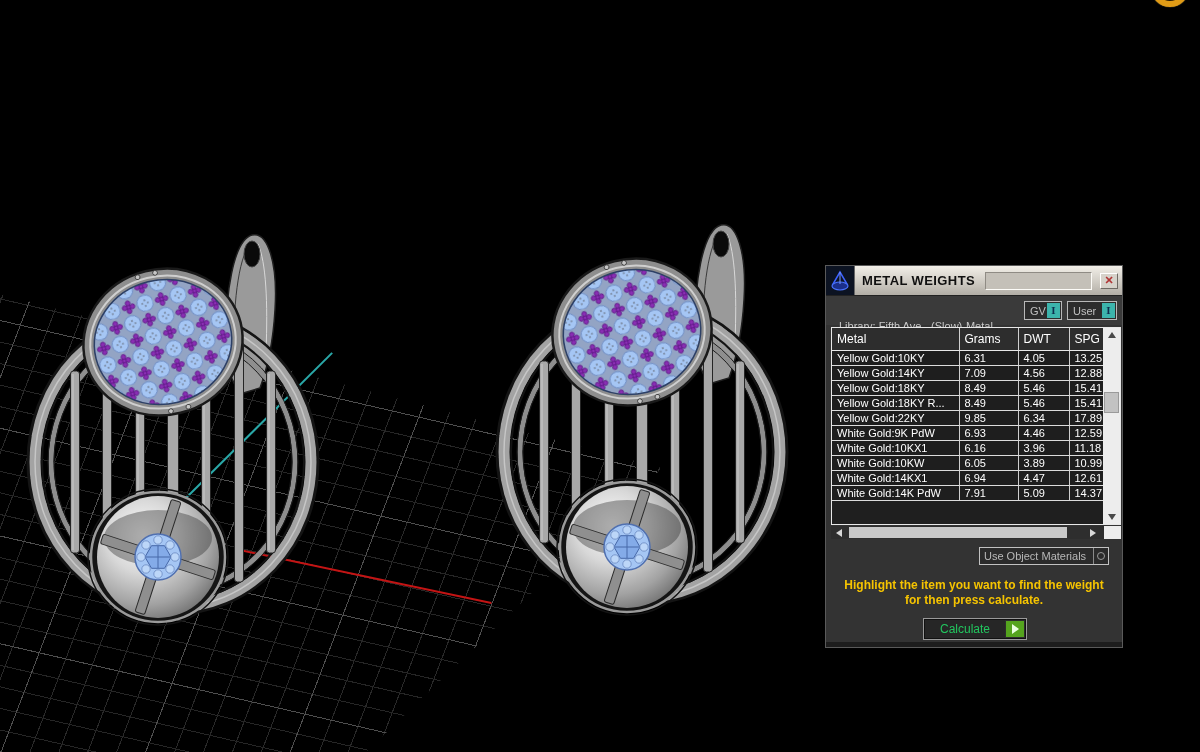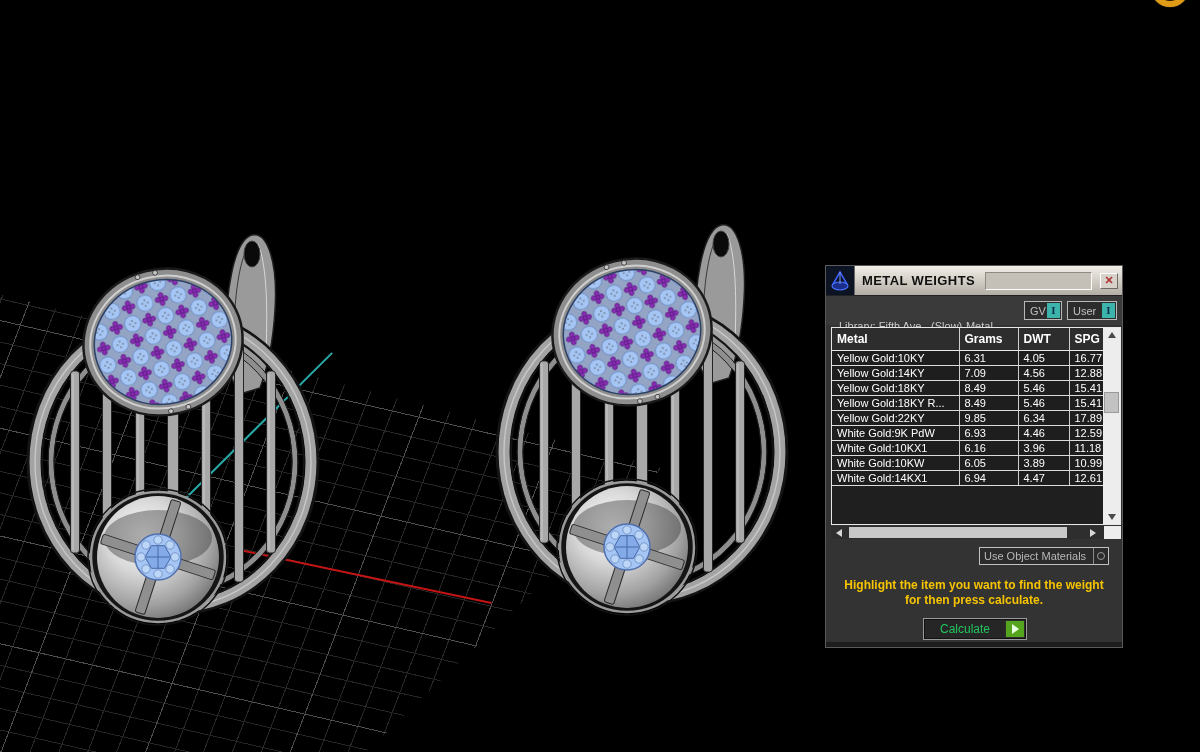--- a/index.html
+++ b/index.html
@@ -47,21 +47,21 @@
            display:flex;align-items:center;font-size:11px;color:#c0c0c0;padding-left:5px;}
   #gv-btn{right:60px;width:38px;}
   #user-btn{right:5px;width:50px;}
   .teal-block{margin-left:auto;width:13px;height:15px;background:var(--accent-teal,#3cb4ac);
               color:#0e2f4e;font-family:"Liberation Serif",serif;font-weight:bold;font-size:11px;
               line-height:15px;text-align:center;margin-right:1px;}
 
   #table-zone{position:absolute;left:5px;top:61px;width:290px;height:198px;background:#1f1f1f;
               border:1px solid #e8e8e8;}
   table.weights{border-collapse:collapse;width:271px;table-layout:fixed;}
-  table.weights th{height:22px;background:#2d2d2d;color:#fff;font-size:12px;font-weight:bold;
+  table.weights th{height:22px;background:#2d2d2d;color:#fff;font-size:12px;font-weight:normal;
                    text-align:left;padding:0 0 0 5px;border-bottom:1px solid #e8e8e8;
                    border-right:1px solid #cfcfcf;white-space:nowrap;overflow:hidden;}
   table.weights td{height:15px;background:#1e1e1e;color:#fff;font-size:11px;padding:0 0 0 5px;
                    border-bottom:1px solid #dcdcdc;border-right:1px solid #cfcfcf;
                    white-space:nowrap;overflow:hidden;}
   col.c-metal{width:127px;}col.c-grams{width:59px;}col.c-dwt{width:51px;}col.c-spg{width:34px;}
 
   #vscroll{position:absolute;right:0;top:0;width:17px;height:196px;background:#ededed;}
   .sb-btn{position:absolute;left:0;width:17px;height:14px;background:#ededed;display:flex;
           align-items:center;justify-content:center;}
@@ -272,21 +272,21 @@
             <th>Grams</th>
             <th>DWT</th>
             <th>SPG</th>
           </tr>
         </thead>
         <tbody>
           <tr>
             <td>Yellow Gold:10KY</td>
             <td>6.31</td>
             <td>4.05</td>
-            <td>16.77</td>
+            <td>13.25</td>
             </tr>
           <tr>
             <td>Yellow Gold:14KY</td>
             <td>7.09</td>
             <td>4.56</td>
             <td>12.88</td>
             </tr>
           <tr>
             <td>Yellow Gold:18KY</td>
             <td>8.49</td>
@@ -321,20 +321,26 @@
             <td>White Gold:10KW</td>
             <td>6.05</td>
             <td>3.89</td>
             <td>10.99</td>
             </tr>
           <tr>
             <td>White Gold:14KX1</td>
             <td>6.94</td>
             <td>4.47</td>
             <td>12.61</td>
+            </tr>
+          <tr>
+            <td>White Gold:14K PdW</td>
+            <td>7.91</td>
+            <td>5.09</td>
+            <td>14.37</td>
             </tr>
         </tbody>
       </table>
       <div id="vscroll">
         <div class="sb-btn" style="top:0">
           <span class="tri-up"></span>
         </div>
         <div id="vthumb"></div>
         <div class="sb-btn" style="bottom:0">
           <span class="tri-down"></span>

